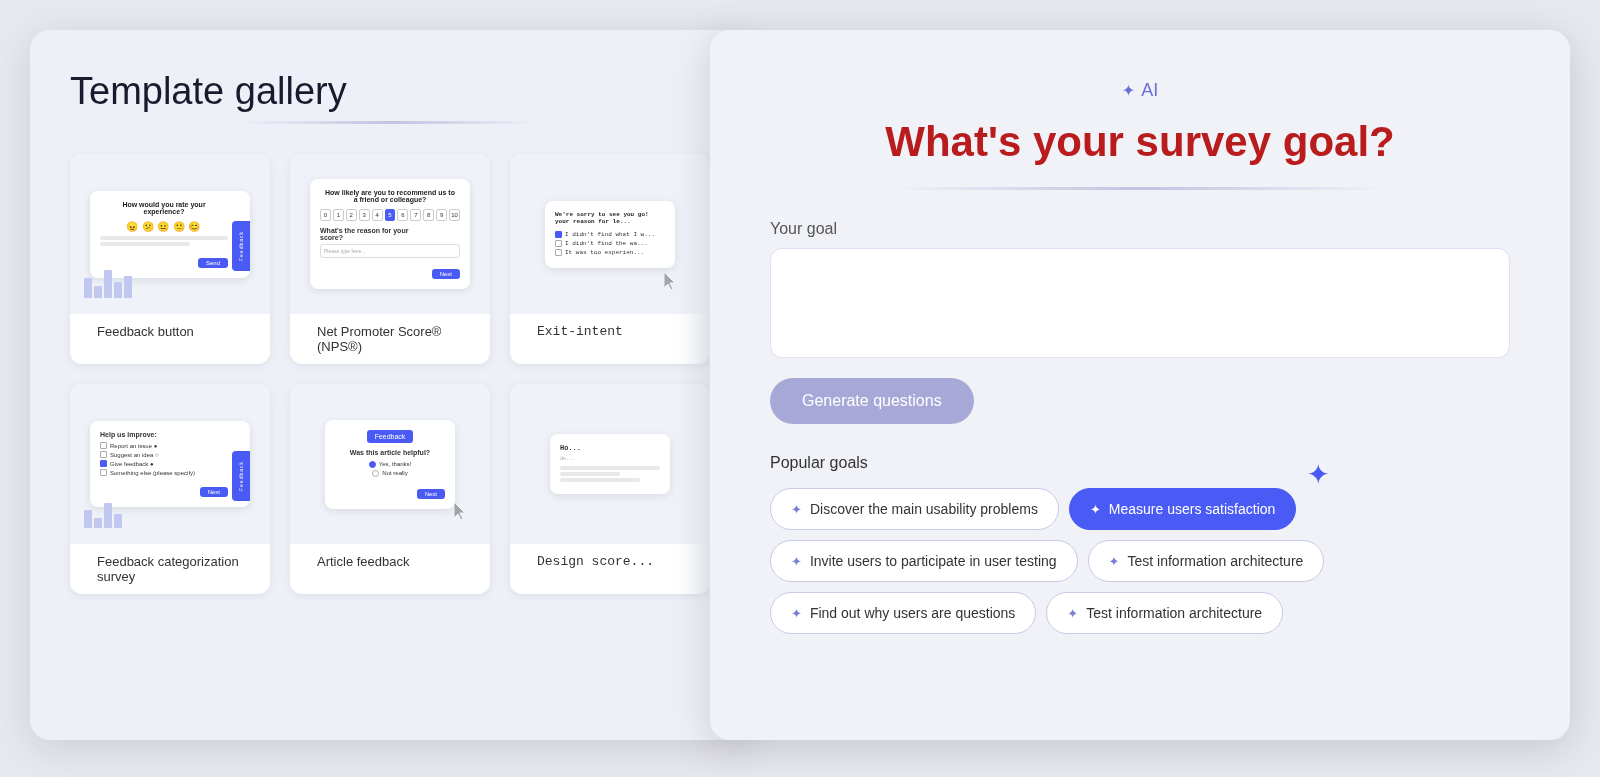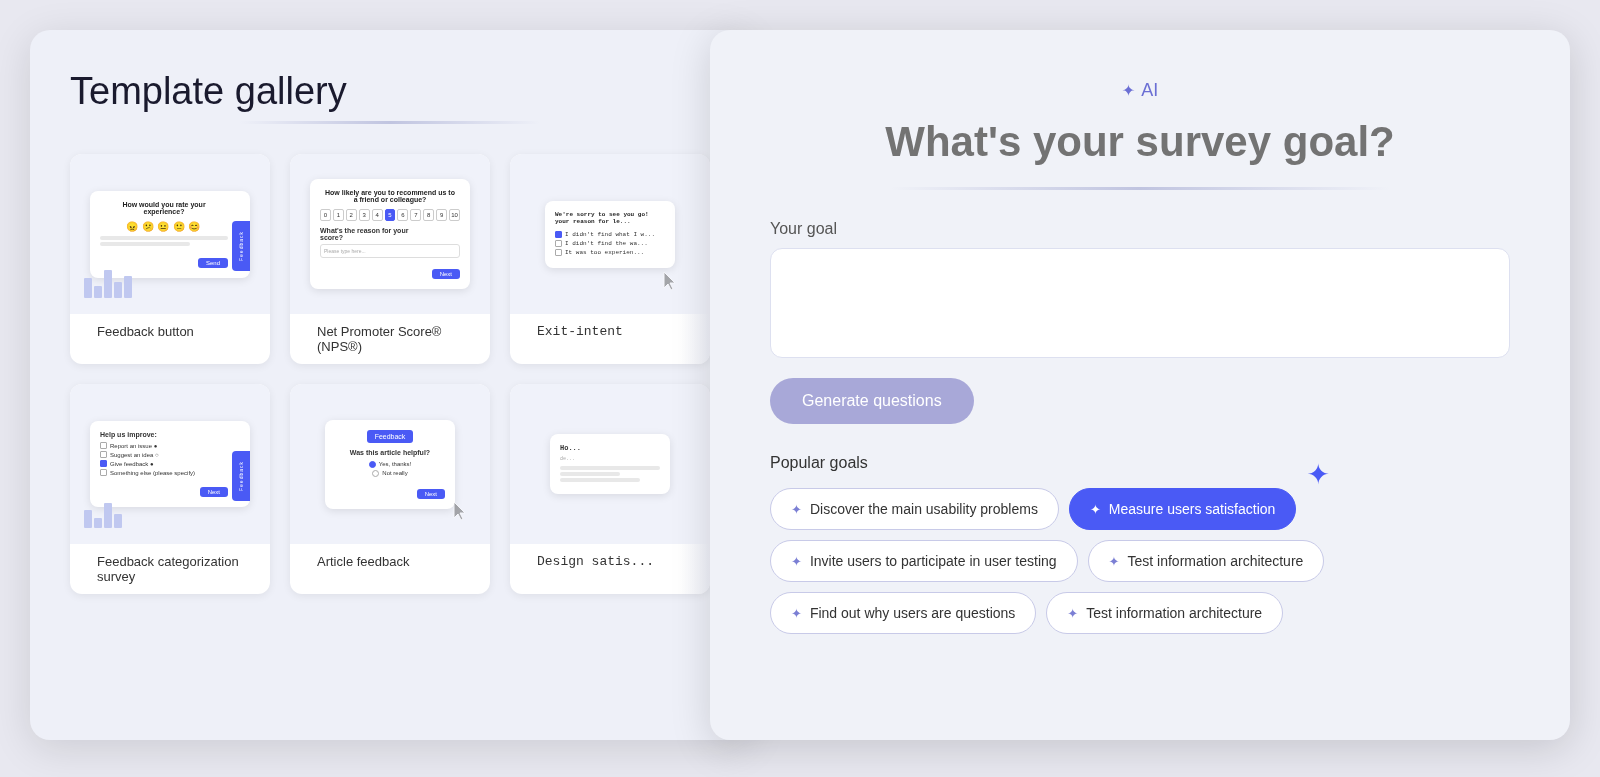--- a/index.html
+++ b/index.html
@@ -223,21 +223,21 @@
       font-weight: 500;
     }
 
     .ai-star {
       font-size: 16px;
     }
 
     .ai-heading {
       font-size: 42px;
       font-weight: 700;
-      color: #737373;
+      color: #b91c1c;
       text-align: left;
       margin-bottom: 20px;
       line-height: 1.2;
     }
 
     .ai-divider {
       width: 500px;
       height: 3px;
       background: linear-gradient(90deg, transparent, #c0c4e0, transparent);
       margin-bottom: 30px;
@@ -513,21 +513,21 @@
     <div class="gallery-card card-partial">
       <div class="card-preview">
         <div class="mini-survey" style="width:120px;">
           <div style="font-size:7px;font-weight:600;margin-bottom:4px;">Ho...</div>
           <div style="font-size:5px;color:#aaa;margin-bottom:4px;">de...</div>
           <div class="mini-text-line"></div>
           <div class="mini-text-line" style="width:60%;"></div>
           <div class="mini-text-line" style="width:80%;"></div>
         </div>
       </div>
-      <div class="card-label">Design satis...</div>
+      <div class="card-label">Design score...</div>
     </div>
 
   </div>
 </div>
 
 <div class="panel-ai">
 
   <div class="ai-badge">
     <span class="ai-star">✦</span>
     <span>AI</span>

